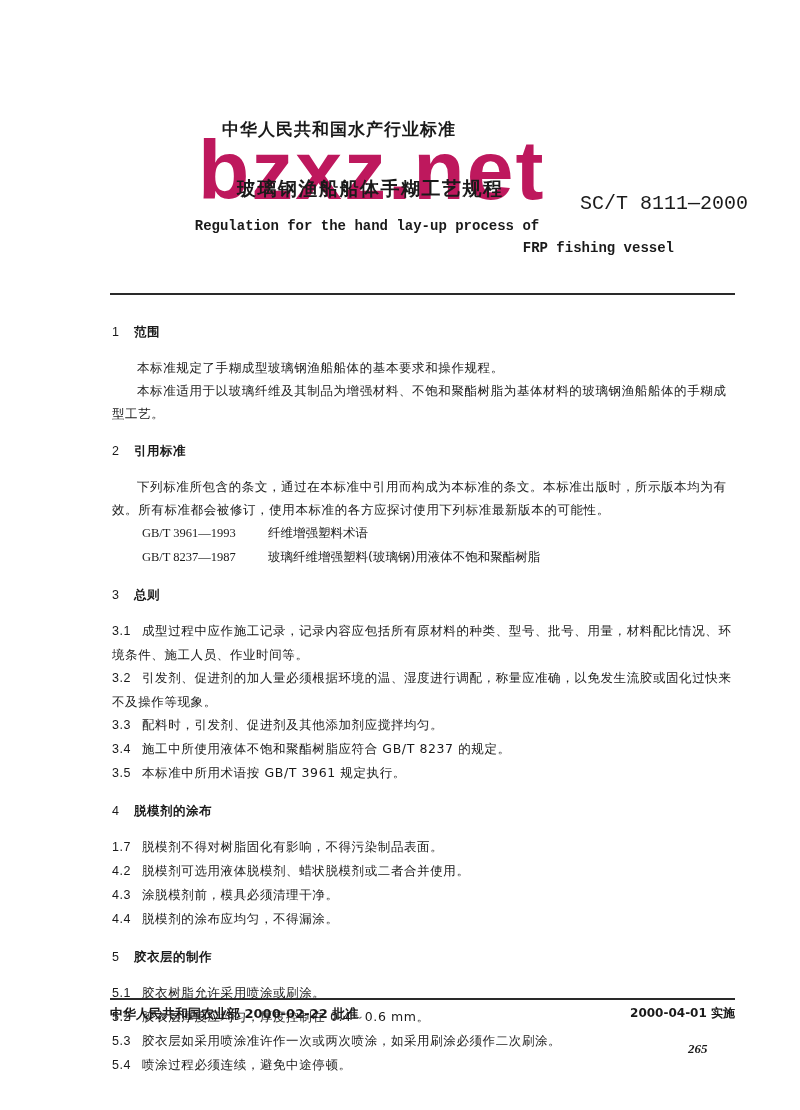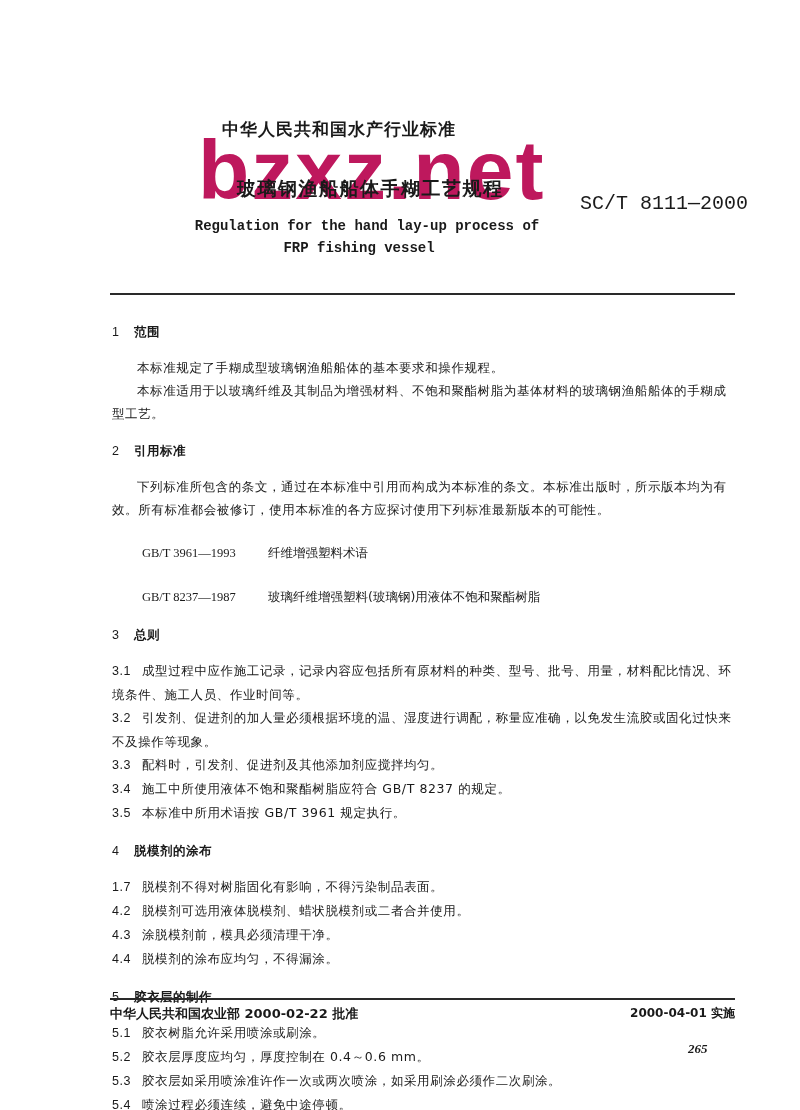--- a/index.html
+++ b/index.html
@@ -13,30 +13,30 @@
       left: 198px; top: 128px; font-size: 84px; font-weight: bold;
       color: #be185d; letter-spacing: 2px; line-height: 1; white-space: nowrap;
       font-family: "Liberation Sans", "DejaVu Sans", sans-serif;
     }
     .org-title { left: 222px; top: 118px; font-size: 17px; font-weight: bold; letter-spacing: 1px; }
     .doc-title { left: 208px; top: 176px; font-size: 19px; font-weight: bold; letter-spacing: 1.5px; margin-left: 29px; }
     .std-code { left: 580px; top: 192px; font-size: 20px; font-family: Liberation Mono, monospace; }
     .en-title { left: 0; width: 700px; text-align: center; font-size: 14px; font-weight: bold;
                 font-family: Liberation Mono, monospace; margin-left: 20px; }
     .en1 { top: 218px; left: 0; width: 694px; }
-    .en2 { top: 240px; left: 12px; width: 654px; }
+    .en2 { top: 240px; left: 0; width: 654px; text-align: right; }
     .en-title.en1 { left: 0; padding-left: 0; }
     .rule { left: 110px; width: 625px; height: 2px; background: #2a2a2a; }
     .rule.top { top: 293px; }
     .rule.bottom { top: 998px; }
     .content { left: 112px; top: 320px; width: 625px; font-size: 12.5px; line-height: 23px; }
     .h { font-weight: bold; margin-top: 0; margin-bottom: 12px; letter-spacing: 0.5px; }
     .h .num { display: inline-block; width: 22px; font-weight: normal; font-family: "Liberation Sans", sans-serif; }
     .para { text-indent: 25px; letter-spacing: 0.6px; }
-    .ref { padding-left: 30px; margin-top: 20px; }
+    .ref { padding-left: 30px; }
     .ref .code { display: inline-block; width: 126px; font-family: "Liberation Serif", "DejaVu Serif", serif; }
     .item { letter-spacing: 0.6px; }
     .item .num { display: inline-block; width: 30px; font-family: "Liberation Sans", sans-serif; }
     .section { margin-bottom: 14px; }
     .footer-left { left: 110px; top: 1005px; font-size: 13px; font-weight: bold; }
     .footer-right { left: 620px; top: 1005px; font-size: 12px; font-weight: bold; width: 115px; text-align: right; }
     .page-num { left: 688px; top: 1041px; font-size: 13px; font-weight: bold; font-style: italic;
                 font-family: "Liberation Serif", "DejaVu Serif", serif; }
   </style>
 </head>

